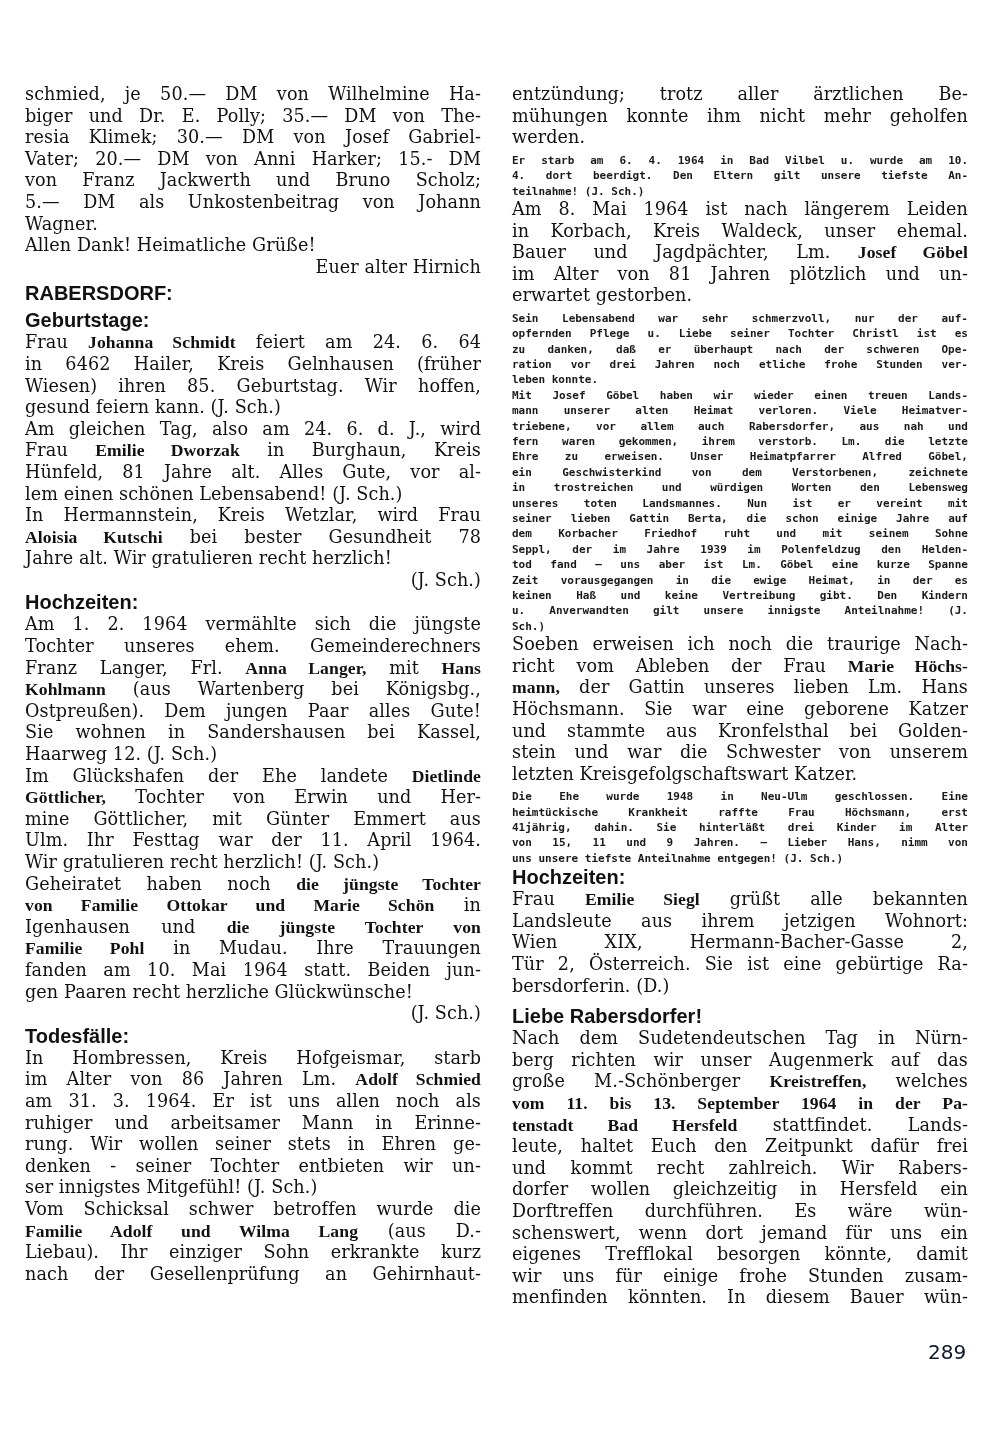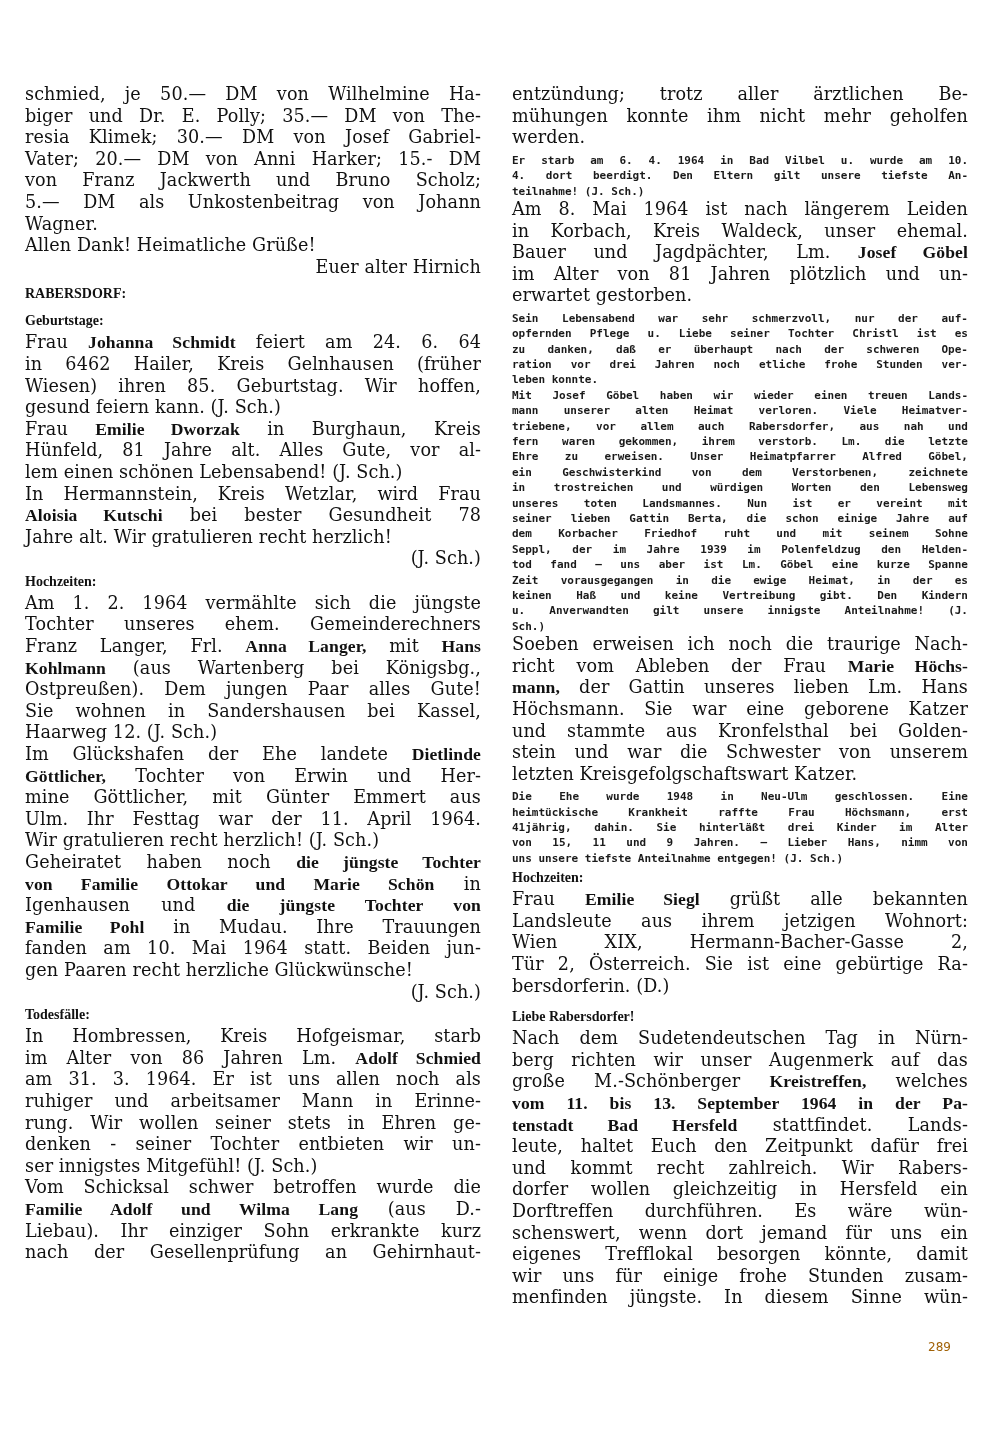--- a/index.html
+++ b/index.html
@@ -27,33 +27,33 @@
     line-height: 15.4px;
     height: 15.4px;
     white-space: nowrap;
     text-align: justify;
     text-align-last: justify;
     font-weight: bold;
     color: #1a1a1a;
   }
   .sm.last { text-align-last: left; }
   .hd {
-    font-family: Liberation Serif, serif;
+    font-family: Liberation Sans, sans-serif;
     font-weight: bold;
-    font-size: 14px;
+    font-size: 20px;
     line-height: 23px;
     height: 23px;
     white-space: nowrap;
   }
   .gap-s { height: 4px; }
   .gap-m { height: 8px; }
   .page-number {
     position: absolute; left: 928px; top: 1340px;
     font-family: "DejaVu Sans", "Liberation Sans", sans-serif;
-    font-size: 12px; color: #a16207;
+    font-size: 20px; color: #0f172a;
   }
 </style>
 </head>
 <body>
 
 <div class="page">
 
   <div class="col col-left">
     <div>
       <div class="ln">schmied, je 50.— DM von Wilhelmine Ha-</div>
@@ -68,20 +68,21 @@
     </div>
     <div class="gap-s"></div>
     <div class="hd">RABERSDORF:</div>
     <div class="gap-s"></div>
     <div class="hd">Geburtstage:</div>
     <div>
       <div class="ln"><span>Frau </span><b>Johanna Schmidt</b><span> feiert am 24. 6. 64</span></div>
       <div class="ln">in 6462 Hailer, Kreis Gelnhausen (früher</div>
       <div class="ln">Wiesen) ihren 85. Geburtstag. Wir hoffen,</div>
       <div class="ln last">gesund feiern kann. (J. Sch.)</div>
+      <div class="ln">Am gleichen Tag, also am 24. 6. d. J., wird</div>
       <div class="ln"><span>Frau </span><b>Emilie Dworzak</b><span> in Burghaun, Kreis</span></div>
       <div class="ln">Hünfeld, 81 Jahre alt. Alles Gute, vor al-</div>
       <div class="ln last">lem einen schönen Lebensabend! (J. Sch.)</div>
       <div class="ln">In Hermannstein, Kreis Wetzlar, wird Frau</div>
       <div class="ln"><b>Aloisia Kutschi</b><span> bei bester Gesundheit 78</span></div>
       <div class="ln last">Jahre alt. Wir gratulieren recht herzlich!</div>
       <div class="ln right">(J. Sch.)</div>
     </div>
     <div class="hd">Hochzeiten:</div>
     <div>
@@ -191,18 +192,18 @@
       <div class="ln"><span>große M.-Schönberger </span><b>Kreistreffen,</b><span> welches</span></div>
       <div class="ln"><b>vom 11. bis 13. September 1964 in der Pa-</b></div>
       <div class="ln"><b>tenstadt Bad Hersfeld</b><span> stattfindet. Lands-</span></div>
       <div class="ln">leute, haltet Euch den Zeitpunkt dafür frei</div>
       <div class="ln">und kommt recht zahlreich. Wir Rabers-</div>
       <div class="ln">dorfer wollen gleichzeitig in Hersfeld ein</div>
       <div class="ln">Dorftreffen durchführen. Es wäre wün-</div>
       <div class="ln">schenswert, wenn dort jemand für uns ein</div>
       <div class="ln">eigenes Trefflokal besorgen könnte, damit</div>
       <div class="ln">wir uns für einige frohe Stunden zusam-</div>
-      <div class="ln">menfinden jüngste. In diesem Sinne wün-</div>
+      <div class="ln">menfinden könnten. In diesem Bauer wün-</div>
     </div>
   </div>
 
   <div class="page-number">289</div>
 </div>
 
 </body></html>

